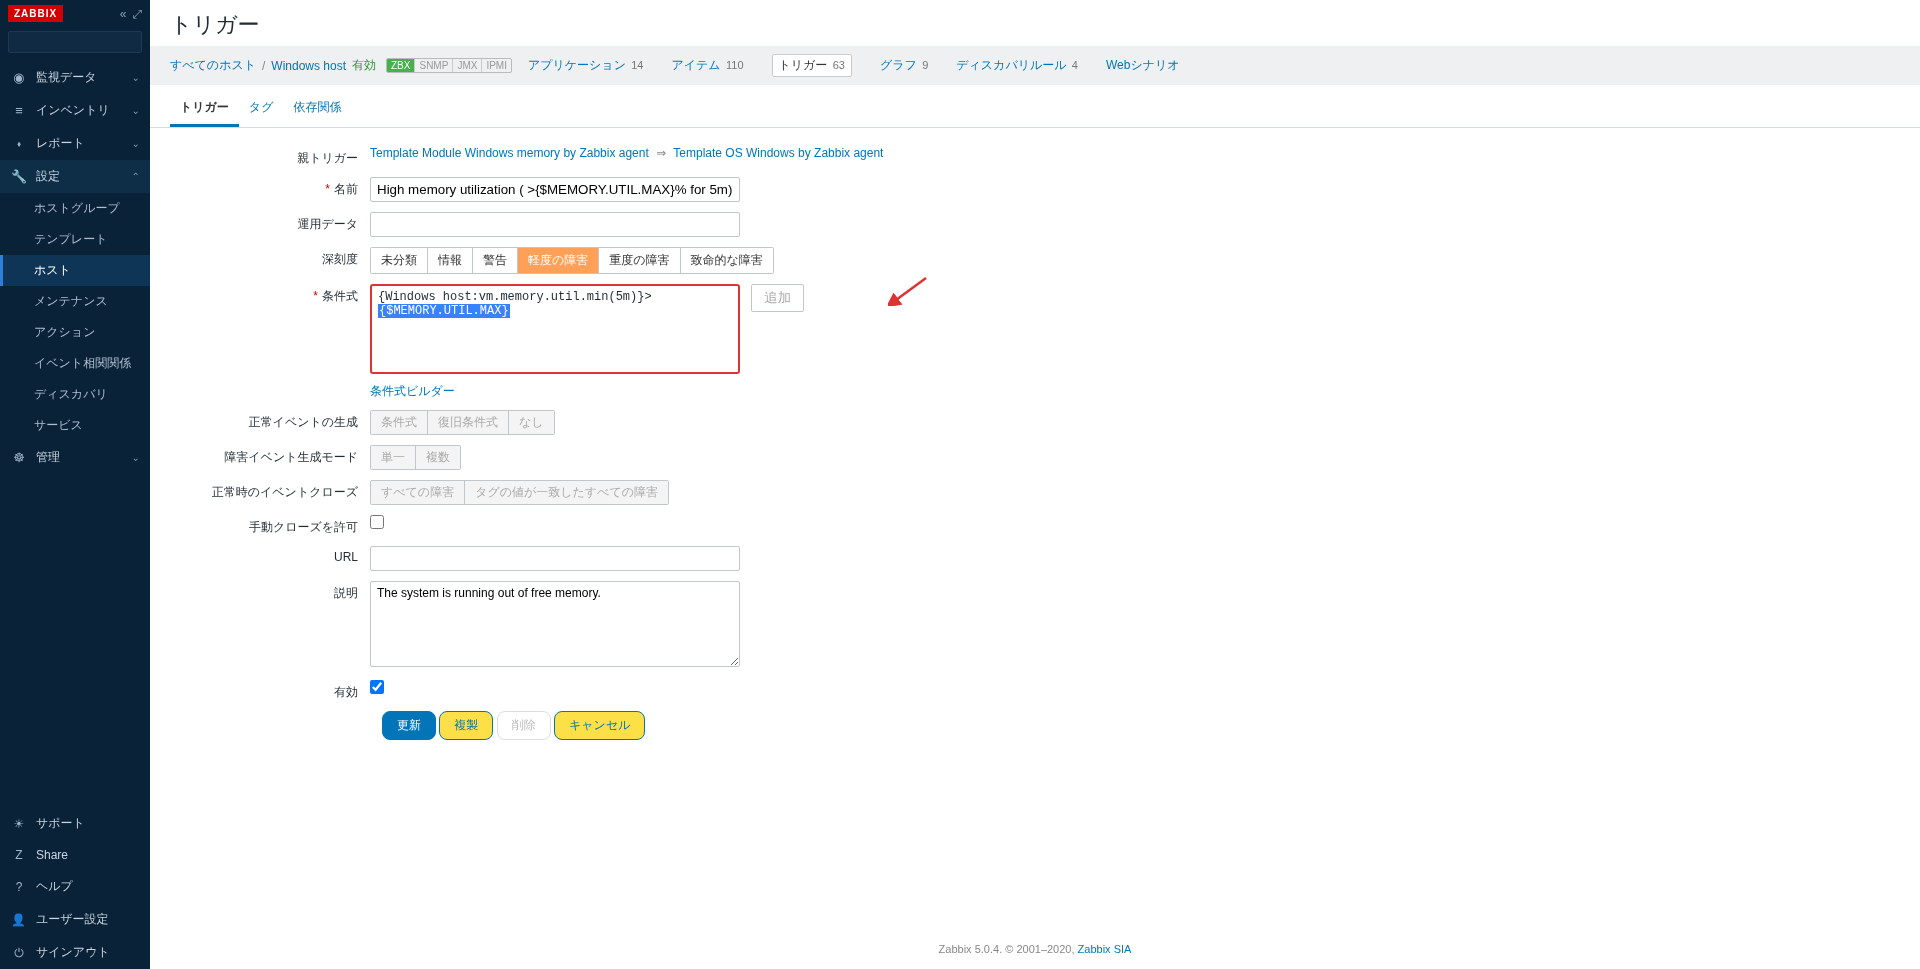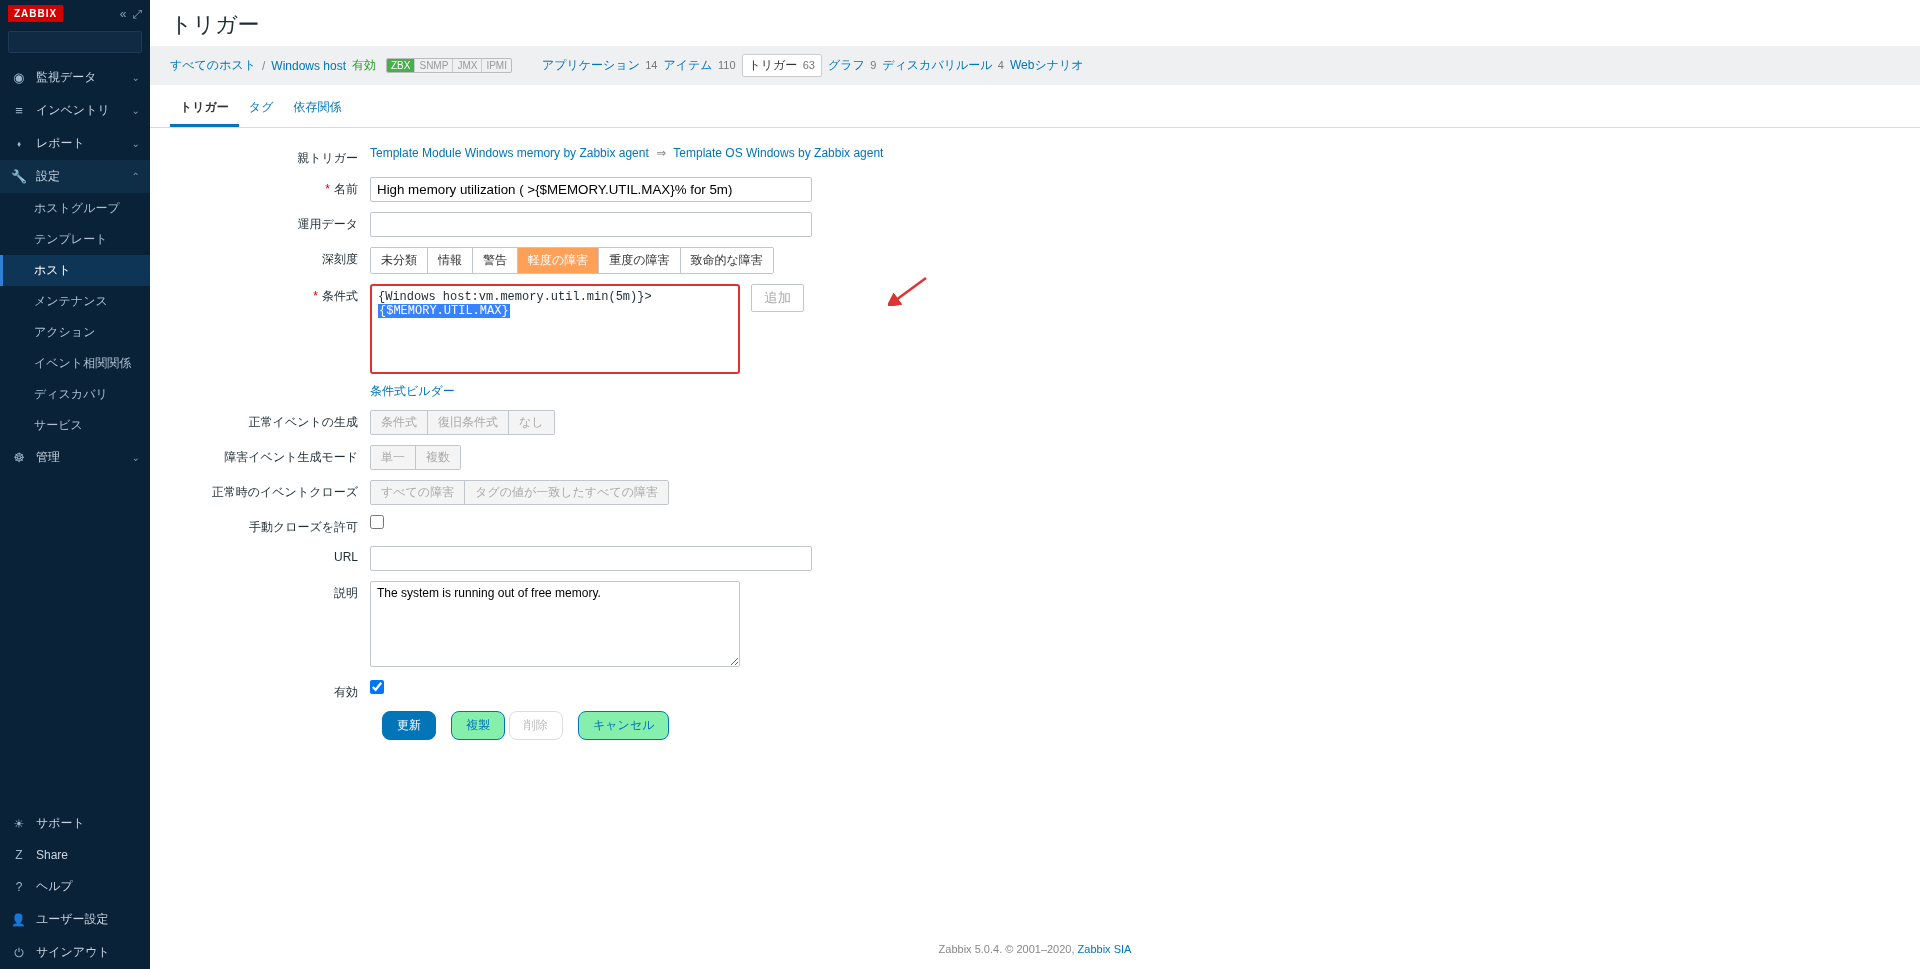--- a/index.html
+++ b/index.html
@@ -32,36 +32,36 @@
 .page-header { padding: 10px 20px 6px; }
 .page-title { font-size: 22px; font-weight: 400; color: #1f2c33; }
 .breadcrumb-bar { background: #eef0f2; padding: 8px 20px; display: flex; align-items: center; flex-wrap: wrap; gap: 6px; color: #666; }
 .breadcrumb-bar a { color: #0275b8; text-decoration: none; }
 .bc-sep { color: #888; }
 .status-ok { color: #2a9d2a; }
 .badges { display: inline-flex; border: 1px solid #bbb; border-radius: 2px; overflow: hidden; margin-left: 4px; }
 .badge { padding: 1px 4px; font-size: 10px; color: #999; border-left: 1px solid #ccc; }
 .badge:first-child { border-left: none; }
 .badge.active { background: #47b04b; color: #fff; text-align: center; }
-.hostnav { display: flex; gap: 6px; margin-left: 24px; align-items: center; }
+.hostnav { display: flex; gap: 28px; margin-left: 10px; align-items: center; }
 .hostnav .hn { color: #0275b8; cursor: pointer; }
 .hostnav .hn.current { background: #fff; border: 1px solid #ccc; border-radius: 2px; padding: 2px 6px; color: #333; }
 .hostnav .count { color: #777; font-size: 11px; margin-left: 2px; }
 
 .tabs { display: flex; border-bottom: 1px solid #d6dbdf; padding: 0 20px; margin-top: 6px; }
 .tab { padding: 8px 10px; color: #0275b8; cursor: pointer; }
 .tab.active { color: #333; border-bottom: 3px solid #0275b8; font-weight: bold; }
 
 .form-wrap { padding: 18px 20px; }
 .form-row { display: flex; align-items: flex-start; margin-bottom: 10px; }
 .form-label { width: 200px; text-align: right; padding-right: 12px; padding-top: 4px; color: #1f2c33; }
 .req::before { content: "*"; color: #d40000; margin-right: 4px; }
 .form-field { flex: 1; max-width: 600px; }
 .text-input { width: 370px; padding: 4px 6px; border: 1px solid #c0c6cc; border-radius: 2px; background: #fff; }
-.text-input.full { width: 442px; }
+.text-input.full { width: 370px; }
 .readonly-text { color: #555; }
 .link { color: #0275b8; text-decoration: none; }
 .arrow-sep { color: #888; margin: 0 4px; }
 
 .sev-row { display: inline-flex; border: 1px solid #c0c6cc; border-radius: 2px; overflow: hidden; }
 .sev { padding: 4px 10px; border-left: 1px solid #c0c6cc; cursor: pointer; background: #fff; color: #333; }
 .sev:first-child { border-left: none; }
 .sev.active { background: #ffa059; color: #fff; }
 
 .expr-area { width: 370px; height: 90px; border: 2px solid #d33; border-radius: 3px; padding: 4px 6px; font-family: "Courier New", monospace; font-size: 12px; resize: none; outline: none; background: #fff; position: relative; }
@@ -77,21 +77,21 @@
 .seg { padding: 3px 10px; border-left: 1px solid #c0c6cc; background: #f4f4f4; color: #aaa; cursor: default; }
 .seg:first-child { border-left: none; }
 
 .textarea { width: 370px; height: 86px; border: 1px solid #c0c6cc; border-radius: 2px; padding: 4px 6px; resize: both; font-family: Arial, sans-serif; font-size: 12px; }
 
 .checkbox { width: 14px; height: 14px; }
 
 .action-row { margin-left: 212px; margin-top: 10px; }
 .btn { padding: 5px 14px; border-radius: 8px; cursor: pointer; font-size: 12px; }
 .btn-primary { background: #0275b8; color: #fff; border: 1px solid #0275b8; }
-.btn-secondary { background: #86efac; color: #0275b8; border: 1px solid #0275b8; margin-left: 12px; }
+.btn-secondary { background: #fde047; color: #0275b8; border: 1px solid #0275b8; }
 .btn-disabled { background: #fff; color: #bbb; border: 1px solid #ddd; cursor: default; }
 
 .footer { margin-top: auto; text-align: center; padding: 14px; color: #888; font-size: 11px; }
 .footer a { color: #0275b8; text-decoration: none; }
 </style>
 </head>
 <body>
 
 <div class="layout">
 

